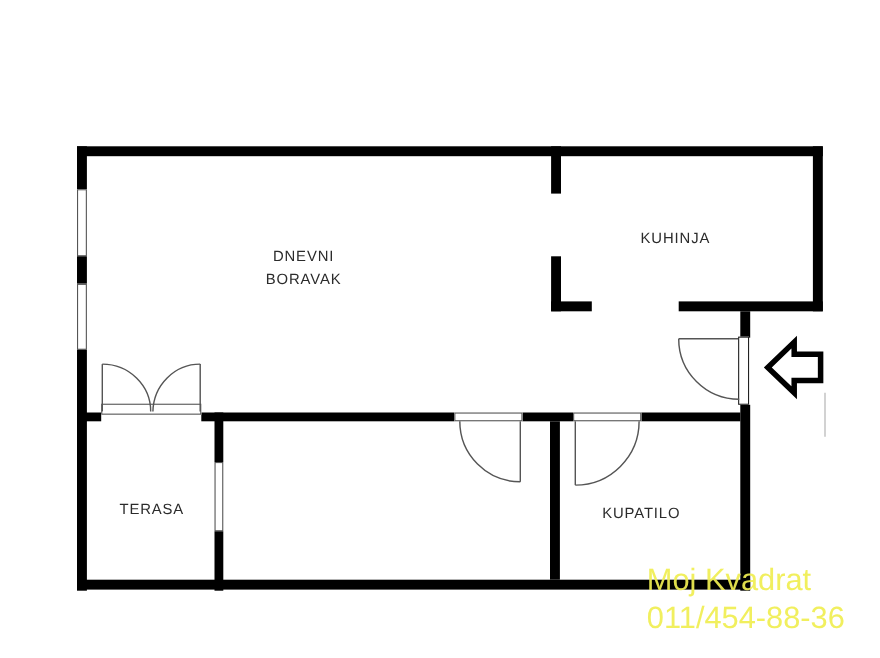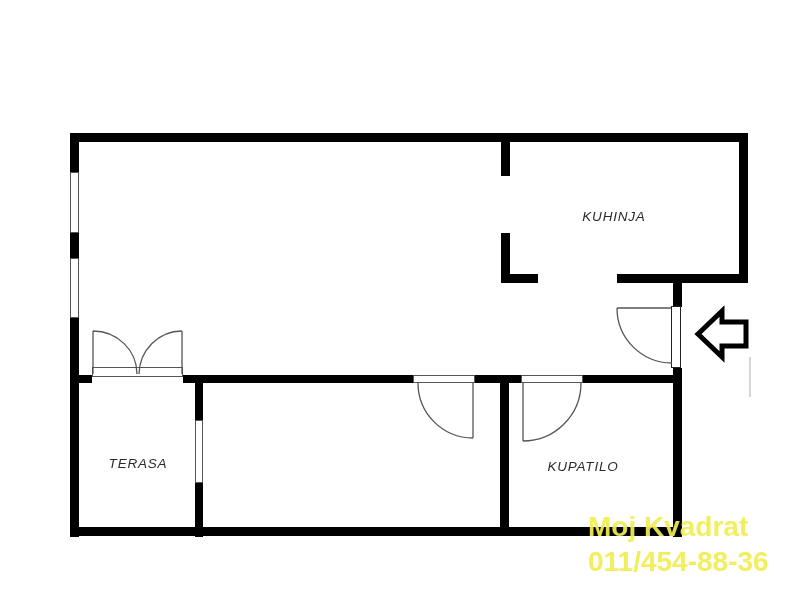--- a/index.html
+++ b/index.html
@@ -32,26 +32,25 @@
   .artifact{stroke:#c9c9c9;stroke-width:1.5;fill:none;}
   .room-label{
     position:absolute;
     transform:translate(-50%,-50%);
     color:var(--label_text,#2b2b2b);
     font-size:13.5px;
     letter-spacing:0.8px;
     line-height:21px;
     text-align:center;
     white-space:pre-line;
-    font-style:italic;
   }
   .watermark{
     position:absolute;left:588px;top:509px;
     color:var(--watermark,#f0ee52);
-    font-weight:bold;
+    font-weight:normal;
     font-size:28px;
     line-height:35px;
     letter-spacing:0px;
     opacity:0.93;
     white-space:nowrap;
   }
 </style>
 </head>
 <body>
 
@@ -105,20 +104,22 @@
       <path class="swing" d="M523,441 A58,58 0 0 0 581,383"></path>
     </g>
     <g>
       <path class="swing" d="M617,308 L671,308"></path>
       <path class="swing" d="M617,308 A55,55 0 0 0 672,363"></path>
     </g>
     <polygon class="arrow" points="698,334 722,311 722,322 746,322 746,346 722,346 722,357"></polygon>
     <path class="artifact" d="M750,357 L750,397"></path>
   </svg>
 
+  <div class="room-label" style="left:276px;top:243px">DNEVNI
+BORAVAK</div>
   <div class="room-label" style="left:614px;top:216px">KUHINJA</div>
   <div class="room-label" style="left:138px;top:463px">TERASA</div>
   <div class="room-label" style="left:583px;top:466px">KUPATILO</div>
 
   <div class="watermark">
     <div>Moj Kvadrat</div>
     <div>011/454-88-36</div>
   </div>
 
 </div>

